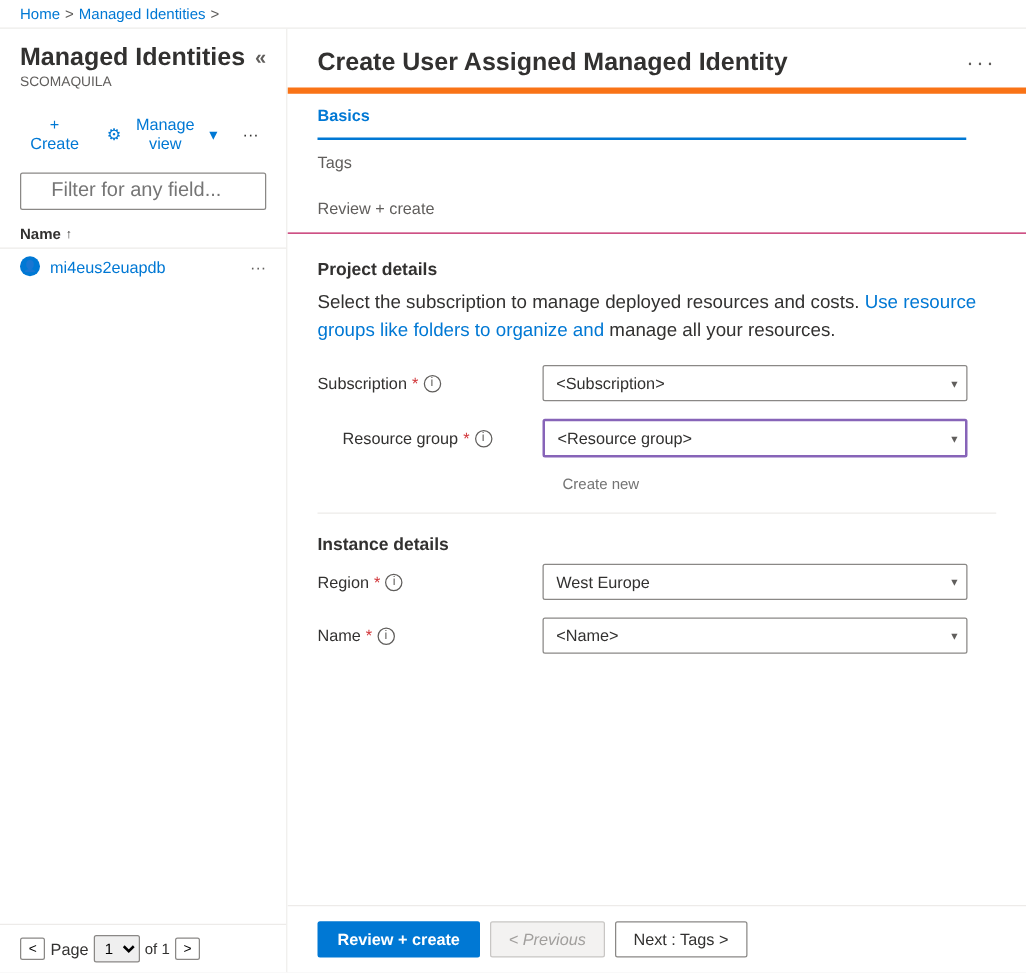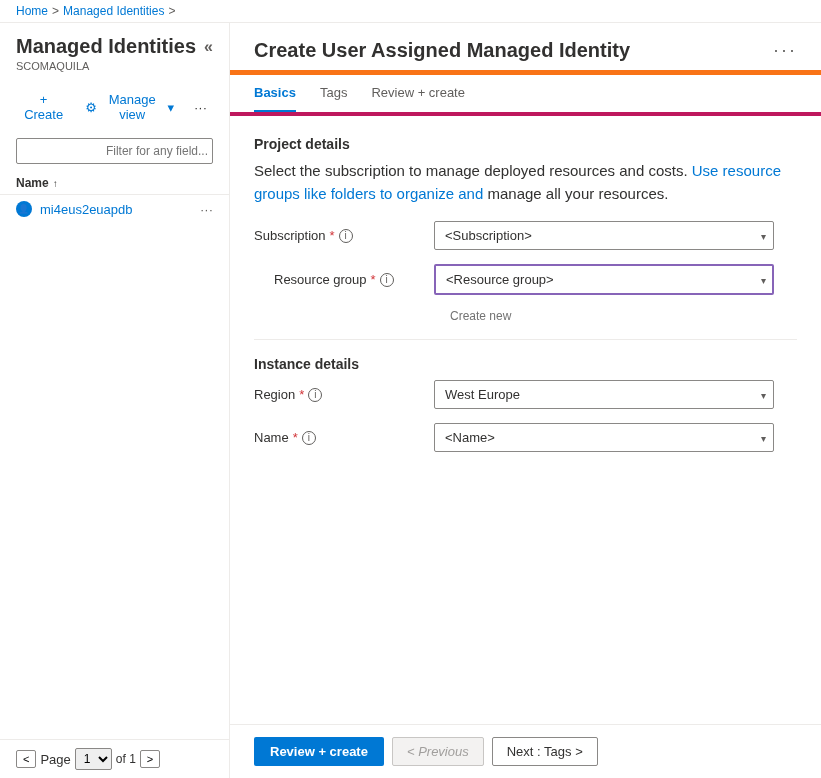--- a/index.html
+++ b/index.html
@@ -76,24 +76,23 @@
     .sidebar-toolbar .more-btn {
       color: #323130;
     }
     .filter-bar {
       padding: 4px 16px 8px;
     }
     .filter-bar input {
       width: 100%;
       border: 1px solid #8a8886;
       border-radius: 2px;
-      padding: 5px 4px;
-      font-size: 12px;
-      color: #323130;
-      text-align: right;
+      padding: 5px 24px;
+      font-size: 16px;
+      color: #323130;
     }
     .col-header {
       display: flex;
       align-items: center;
       padding: 4px 16px;
       font-size: 12px;
       font-weight: 600;
       color: #323130;
       border-bottom: 1px solid #edebe9;
     }
@@ -171,21 +170,22 @@
     .panel-title {
       font-size: 20px;
       font-weight: 600;
     }
     .panel-more { color: #605e5c; cursor: pointer; font-size: 18px; letter-spacing: 2px; }
 
     
     .tabs {
       display: flex;
       padding: 0 24px;
-      border-bottom: 4px solid #be185d;
+      border-bottom: 1px solid #be185d;
+      flex-direction: column;
     }
     .tab {
       padding: 10px 0;
       margin-right: 24px;
       font-size: 13px;
       cursor: pointer;
       border-bottom: 2px solid transparent;
       color: #605e5c;
     }
     .tab.active {

